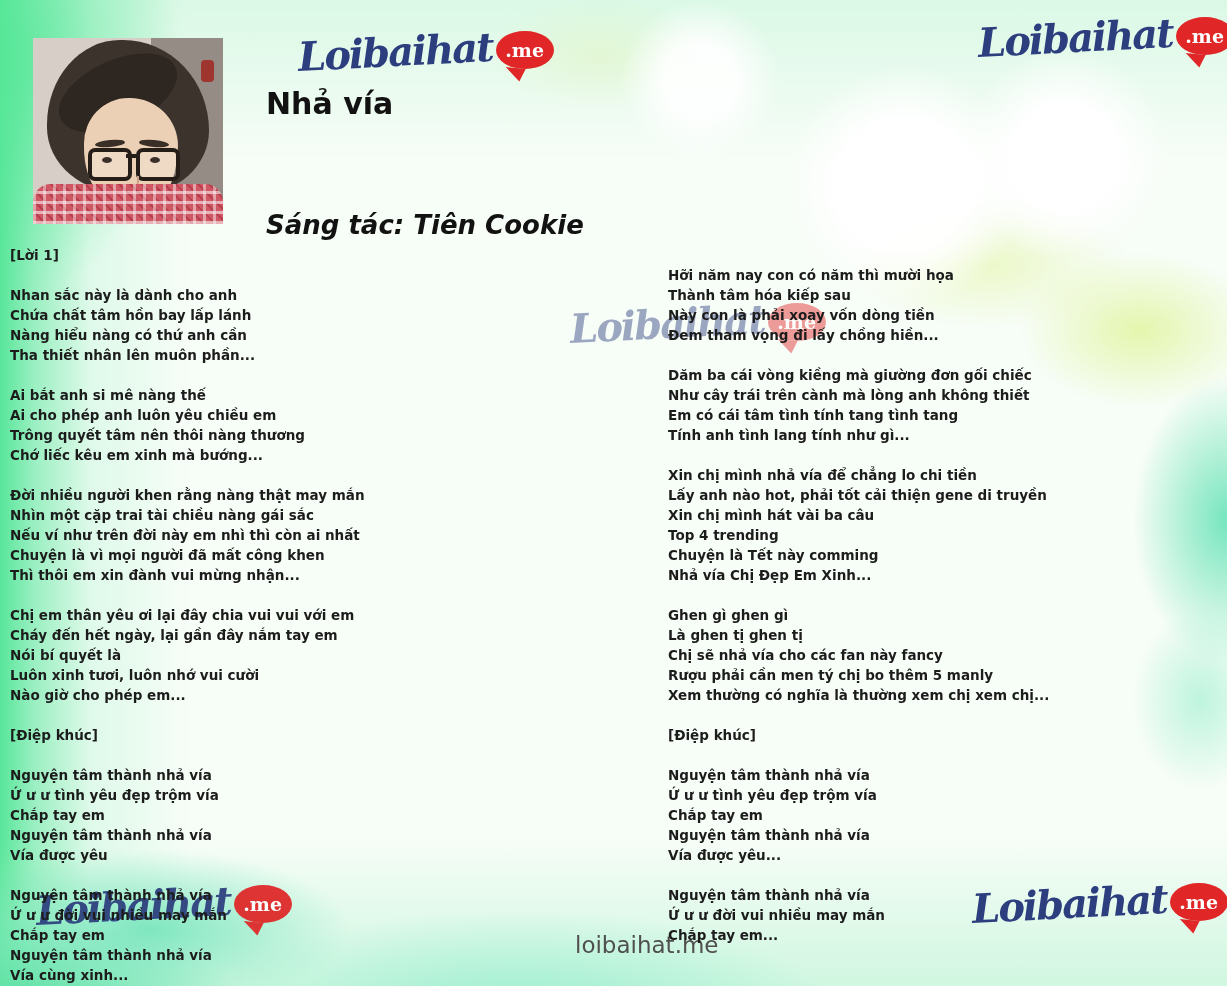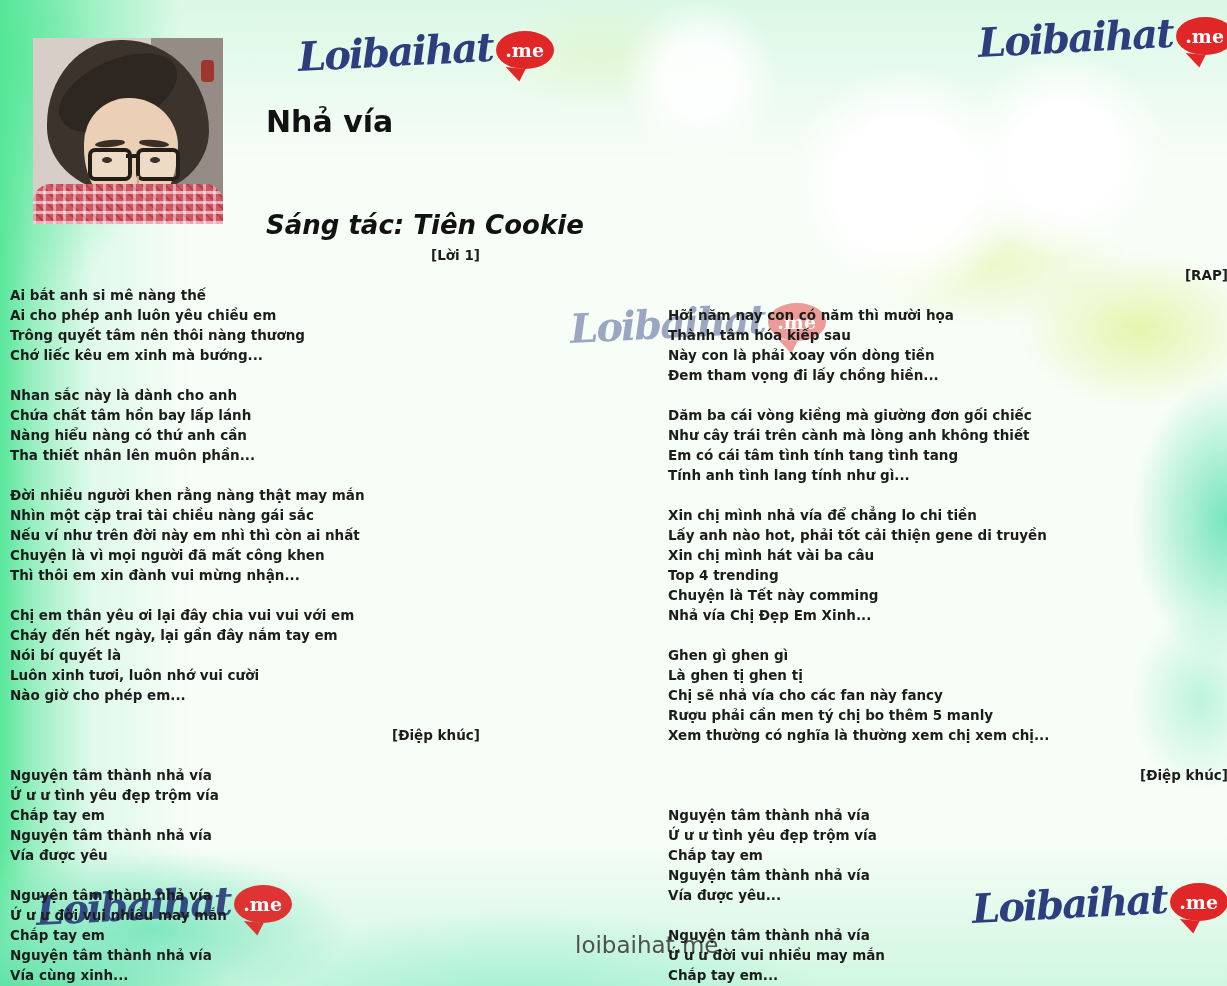--- a/index.html
+++ b/index.html
@@ -63,29 +63,29 @@
     border-style:solid; border-width:13px 5px 0 15px; border-color:#e02626 transparent transparent transparent;
     transform:rotate(6deg);}
   .logo-bubble span{color:#ffffff; font-family:"DejaVu Serif", serif; font-weight:bold; font-size:19px; line-height:1;}
   .logo-a{left:298px; top:30px;}
   .logo-b{left:978px; top:16px;}
   .logo-c{left:570px; top:302px; opacity:.45; z-index:1;}
   .logo-d{left:36px;  top:884px; opacity:.93; z-index:1;}
   .logo-e{left:972px; top:882px;}
 
   
-  .song-title{position:absolute; left:266px; top:104px; font-size:30px; font-weight:bold; color:#121212; z-index:2;}
+  .song-title{position:absolute; left:266px; top:86px; font-size:30px; font-weight:bold; color:#121212; z-index:2;}
   .song-composer{position:absolute; left:266px; top:166px; font-size:26px; font-weight:bold; font-style:italic; color:#121212; z-index:2;margin-top:44px;}
 
   
   .col{position:absolute; z-index:2; color:#1c1c1c;}
   .col-left{left:10px; top:245px; width:470px;}
   .col-right{left:668px; top:265px; width:560px;}
   .stanza{margin:0 0 20px 0; font-size:13.5px; line-height:20px; font-weight:bold; white-space:pre-line;}
-  .section-header{font-weight:bold;text-align:right;}
+  .section-header{font-weight:bold;}
 
   
   .footer-wm{position:absolute; left:575px; top:932px; font-size:23px; color:#4f4f4f; z-index:1;}
 </style>
 </head>
 <body>
 
 <div class="page">
 
   <div class="avatar">
@@ -135,28 +135,28 @@
     <span class="logo-bubble">
         <span>.me</span>
       </span>
   </div>
 
   <div class="song-title">Nhả vía</div>
   <div class="song-composer">Sáng tác: Tiên Cookie</div>
 
   <div class="col col-left" id="col-left">
       <p class="stanza section-header">[Lời 1]</p>
+      <p class="stanza">Nhan sắc này là dành cho anh
+Chứa chất tâm hồn bay lấp lánh
+Nàng hiểu nàng có thứ anh cần
+Tha thiết nhân lên muôn phần...</p>
       <p class="stanza">Ai bắt anh si mê nàng thế
 Ai cho phép anh luôn yêu chiều em
 Trông quyết tâm nên thôi nàng thương
 Chớ liếc kêu em xinh mà bướng...</p>
-      <p class="stanza">Nhan sắc này là dành cho anh
-Chứa chất tâm hồn bay lấp lánh
-Nàng hiểu nàng có thứ anh cần
-Tha thiết nhân lên muôn phần...</p>
       <p class="stanza">Đời nhiều người khen rằng nàng thật may mắn
 Nhìn một cặp trai tài chiều nàng gái sắc
 Nếu ví như trên đời này em nhì thì còn ai nhất
 Chuyện là vì mọi người đã mất công khen
 Thì thôi em xin đành vui mừng nhận...</p>
       <p class="stanza">Chị em thân yêu ơi lại đây chia vui vui với em
 Cháy đến hết ngày, lại gần đây nắm tay em
 Nói bí quyết là
 Luôn xinh tươi, luôn nhớ vui cười
 Nào giờ cho phép em...</p>
@@ -166,21 +166,20 @@
 Chắp tay em
 Nguyện tâm thành nhả vía
 Vía được yêu</p>
       <p class="stanza">Nguyện tâm thành nhả vía
 Ứ ư ư đời vui nhiều may mắn
 Chắp tay em
 Nguyện tâm thành nhả vía
 Vía cùng xinh...</p>
     </div>
   <div class="col col-right" id="col-right">
-      <p class="stanza section-header">[RAP]</p>
       <p class="stanza">Hỡi năm nay con có năm thì mười họa
 Thành tâm hóa kiếp sau
 Này con là phải xoay vốn dòng tiền
 Đem tham vọng đi lấy chồng hiền...</p>
       <p class="stanza">Dăm ba cái vòng kiềng mà giường đơn gối chiếc
 Như cây trái trên cành mà lòng anh không thiết
 Em có cái tâm tình tính tang tình tang
 Tính anh tình lang tính như gì...</p>
       <p class="stanza">Xin chị mình nhả vía để chẳng lo chi tiền
 Lấy anh nào hot, phải tốt cải thiện gene di truyền

